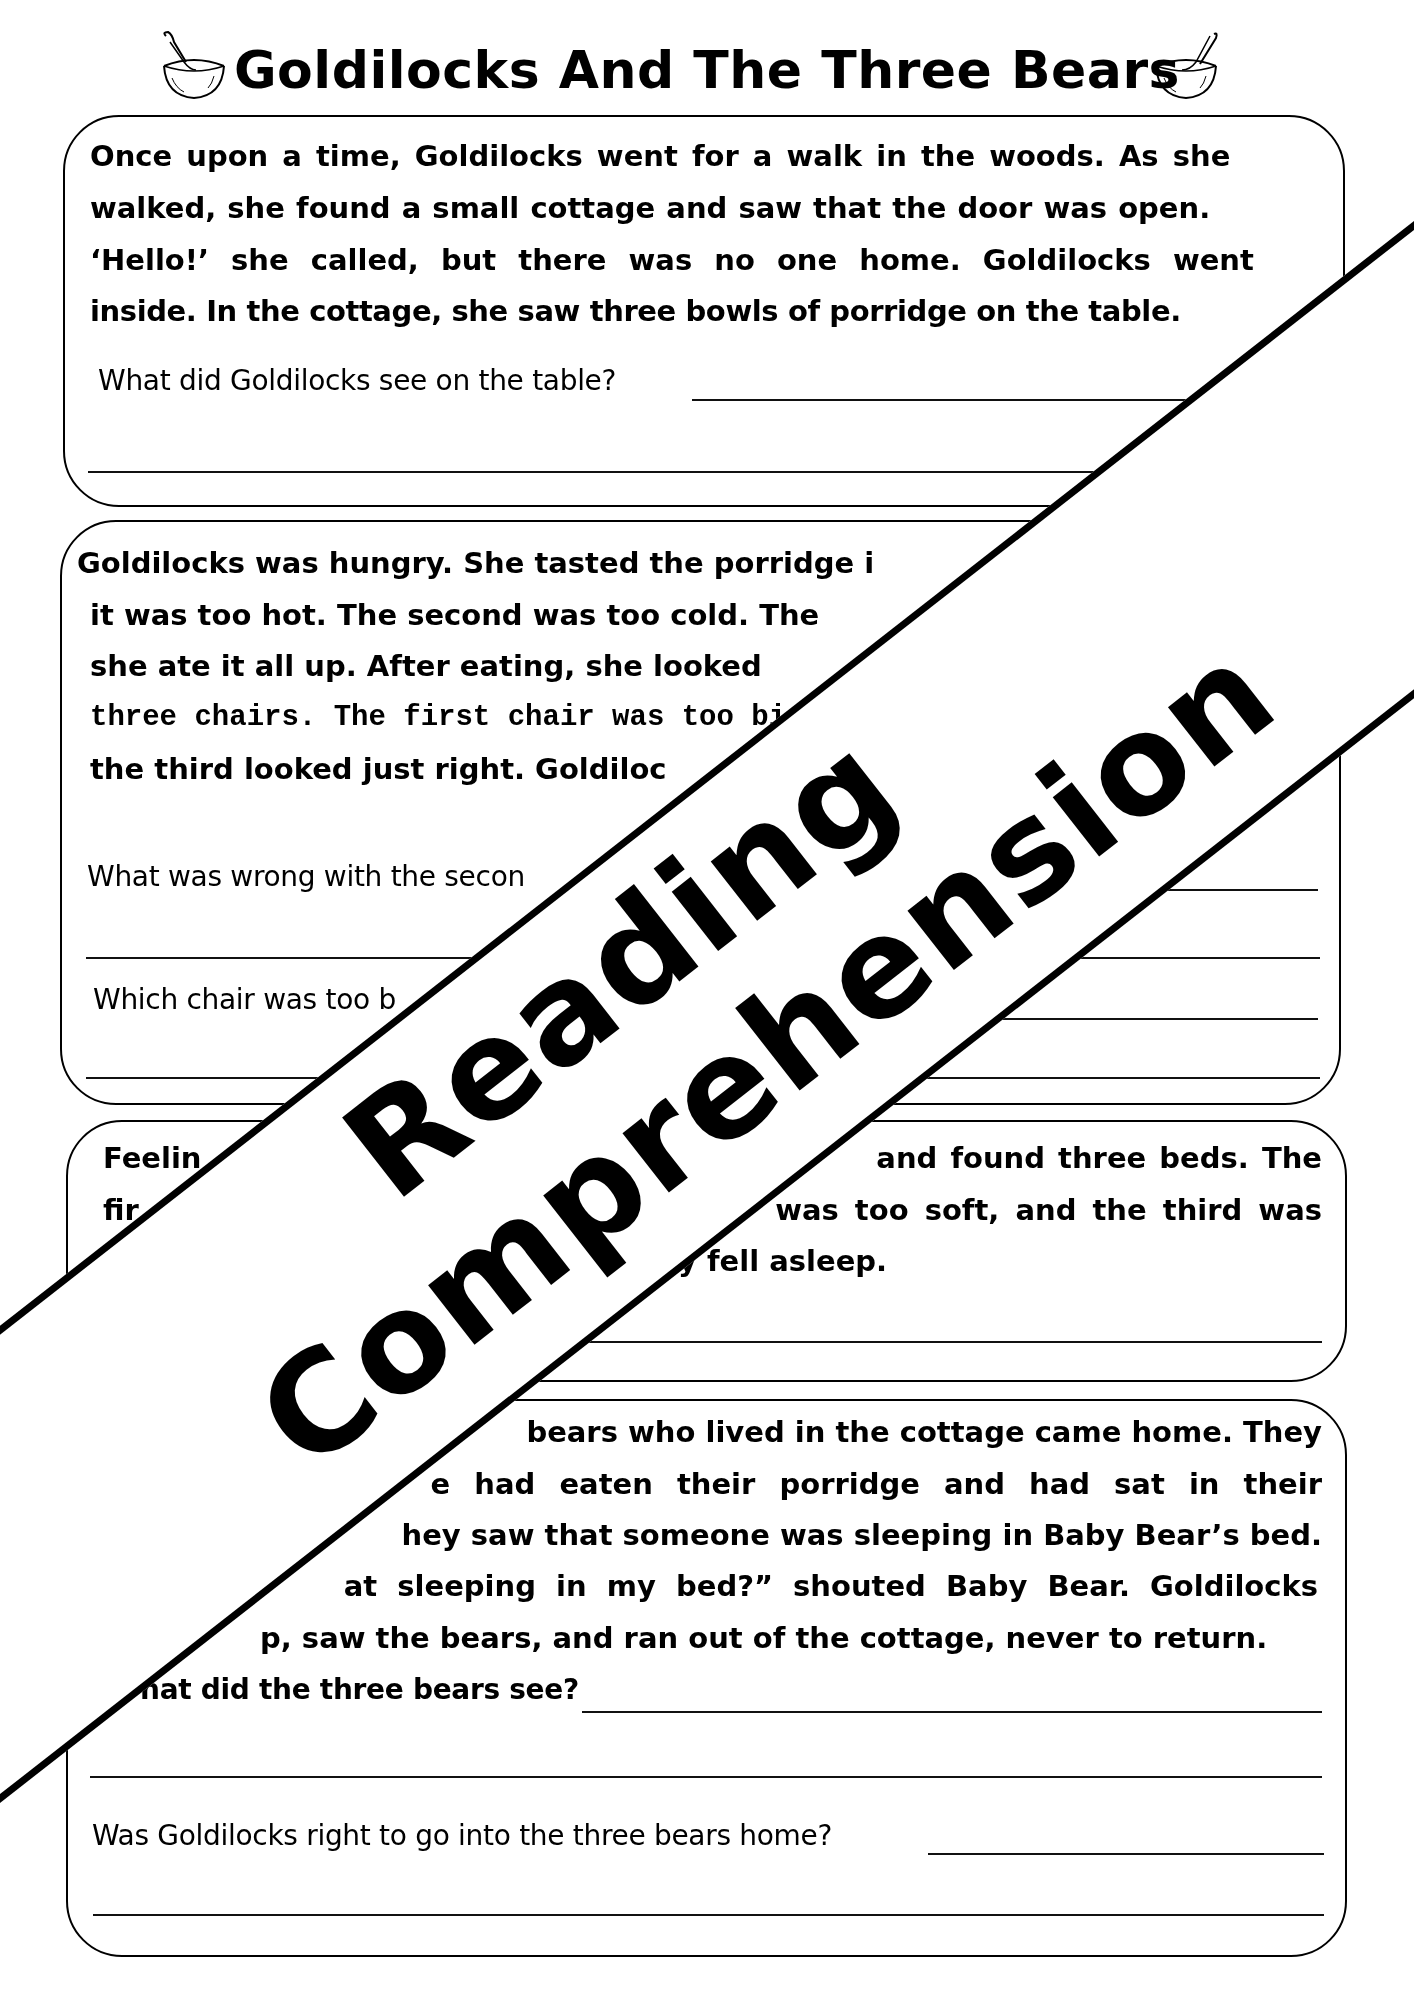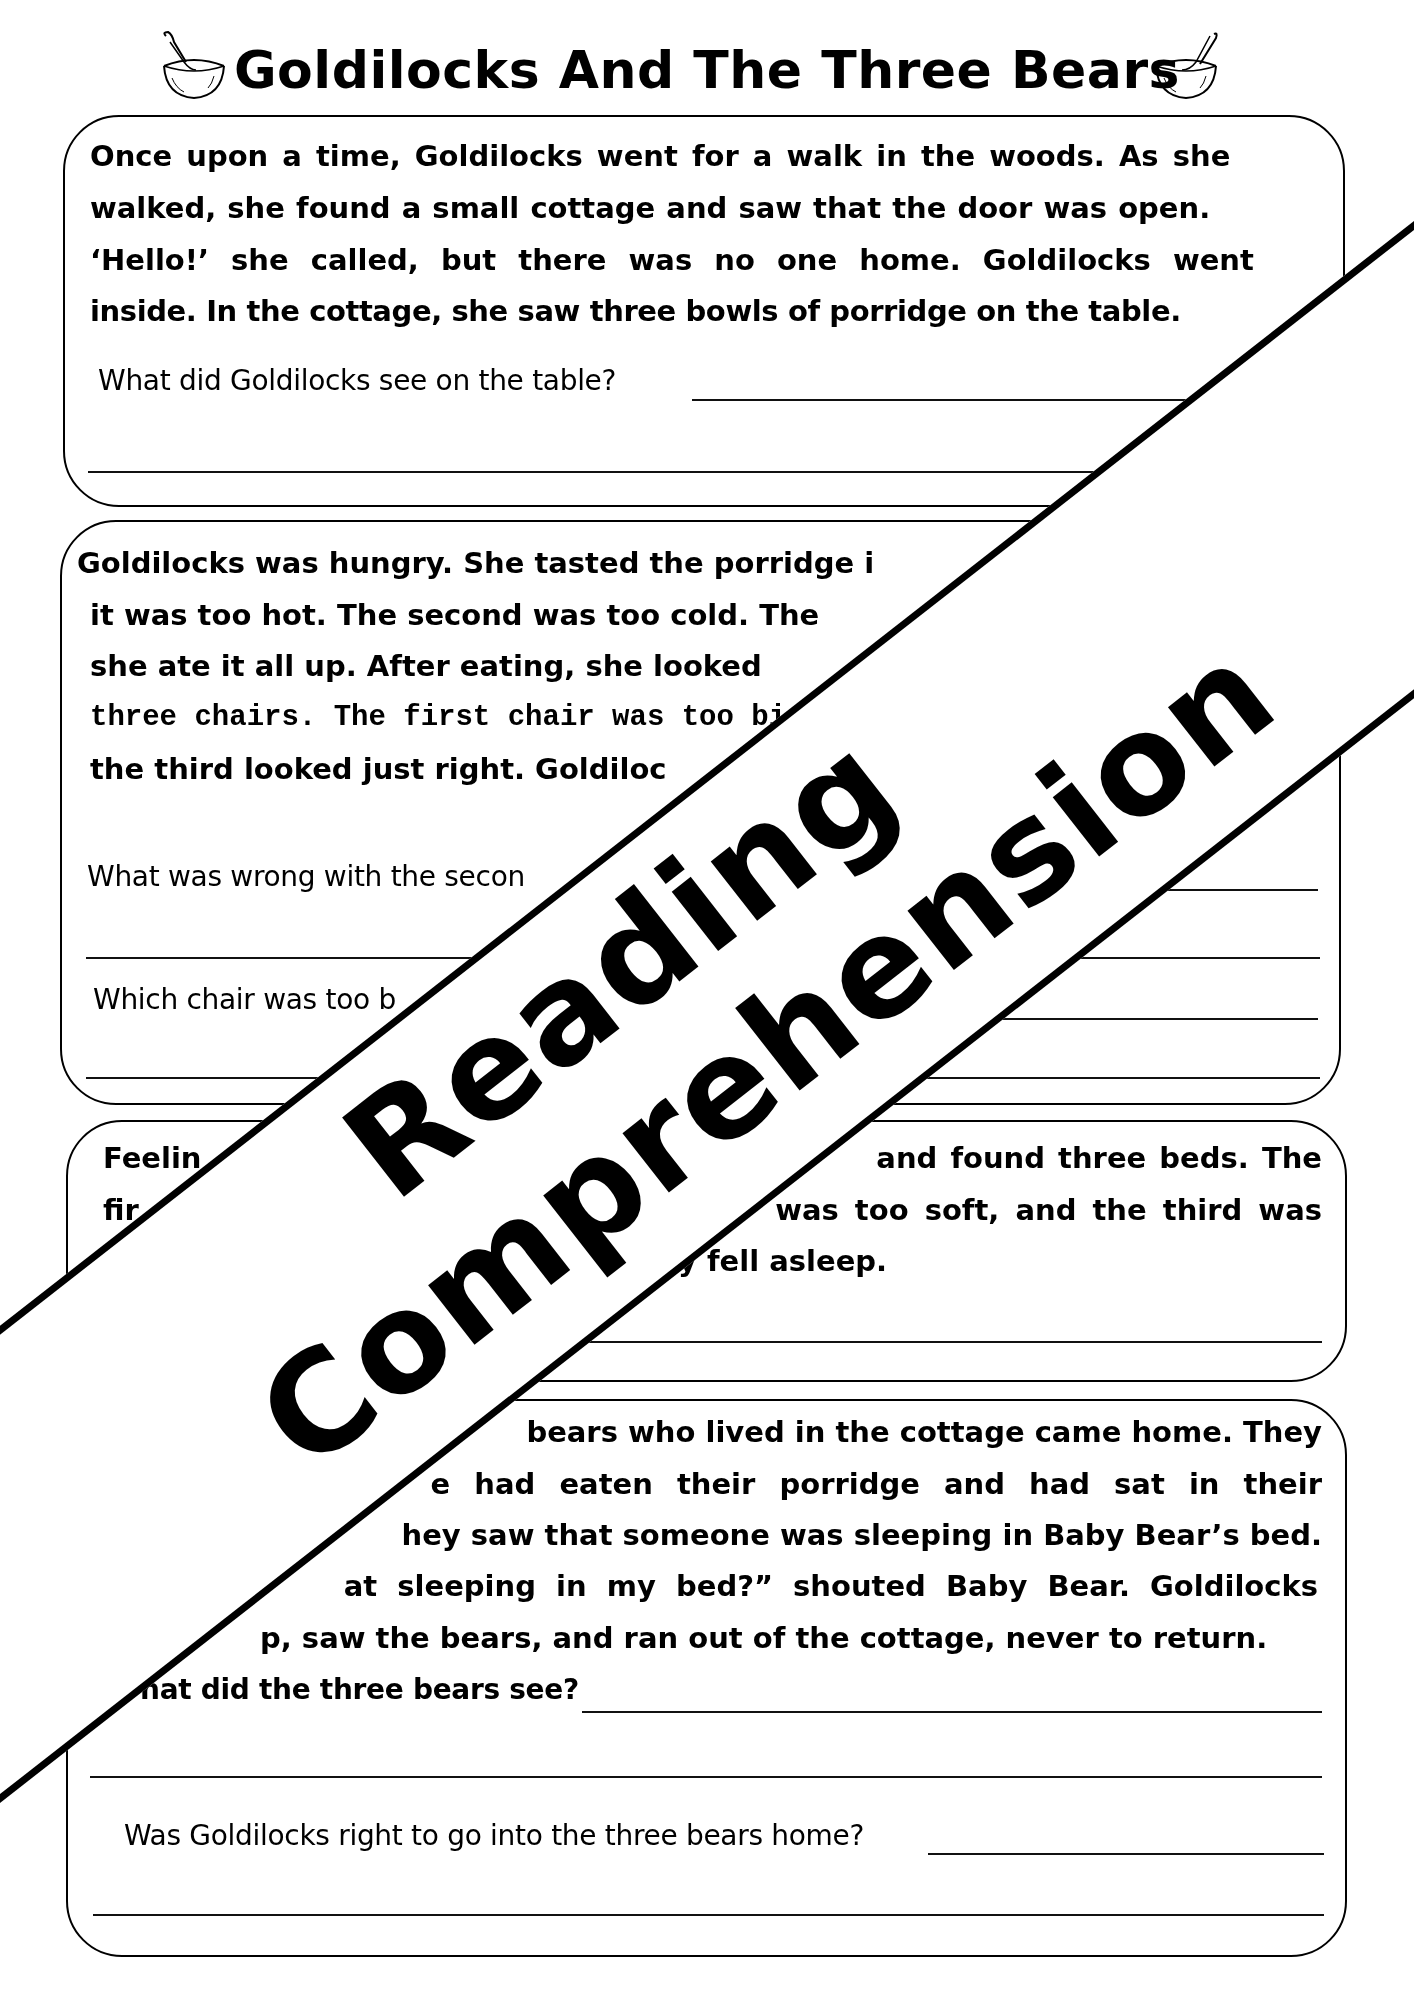--- a/index.html
+++ b/index.html
@@ -71,20 +71,20 @@
 
 <div class="box" style="left:66px; top:1399px; width:1281px; height:558px;"></div>
 <div class="seg ptext" style="right:92px; top:1414px;">bears who lived in the cottage came home. They</div>
 <div class="seg ptext" style="right:92px; top:1466px; word-spacing:14px;">e had eaten their porridge and had sat in their</div>
 <div class="seg ptext" style="right:92px; top:1517px;">hey saw that someone was sleeping in Baby Bear’s bed.</div>
 <div class="seg ptext" style="right:96px; top:1568px; word-spacing:10px;">at sleeping in my bed?” shouted Baby Bear. Goldilocks</div>
 <div class="seg ptext" style="left:260px; top:1620px;">p, saw the bears, and ran out of the cottage, never to return.</div>
 <div class="seg qtext" style="left:140px; top:1673px;font-weight:bold;">hat did the three bears see?</div>
 <div class="aline" style="left:582px; width:740px; top:1711px;"></div>
 <div class="aline" style="left:90px; width:1232px; top:1776px;"></div>
-<div class="seg qtext" style="left:92px; top:1819px;margin-left:32px;">Was Goldilocks right to go into the three bears home?</div>
+<div class="seg qtext" style="left:92px; top:1819px;">Was Goldilocks right to go into the three bears home?</div>
 <div class="aline" style="left:928px; width:396px; top:1853px;"></div>
 <div class="aline" style="left:93px; width:1231px; top:1914px;"></div>
 
 <div class="banner">
   <div class="banner-text banner-line1" style="margin-left:-40px;">Reading</div>
   <div class="banner-text banner-line2" style="margin-left:20px;">Comprehension</div>
 </div>
 
 </body></html>

